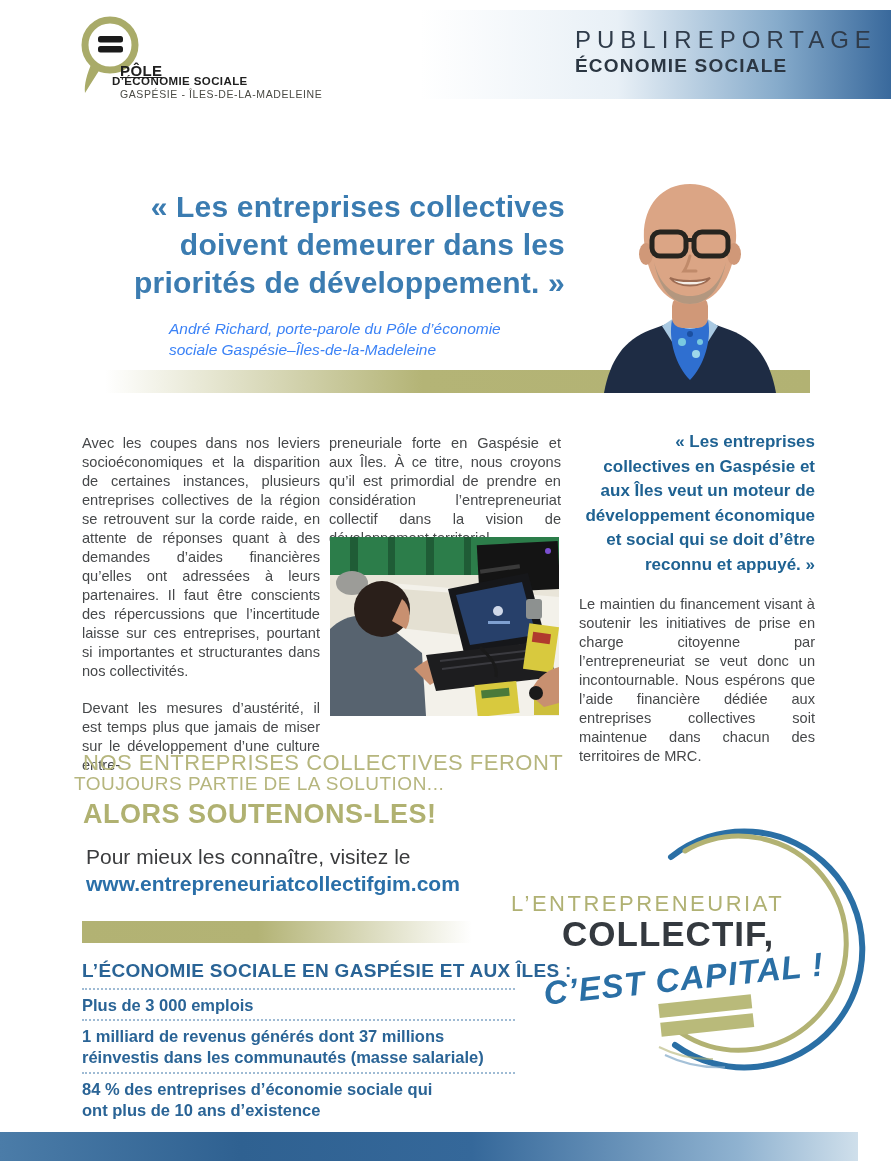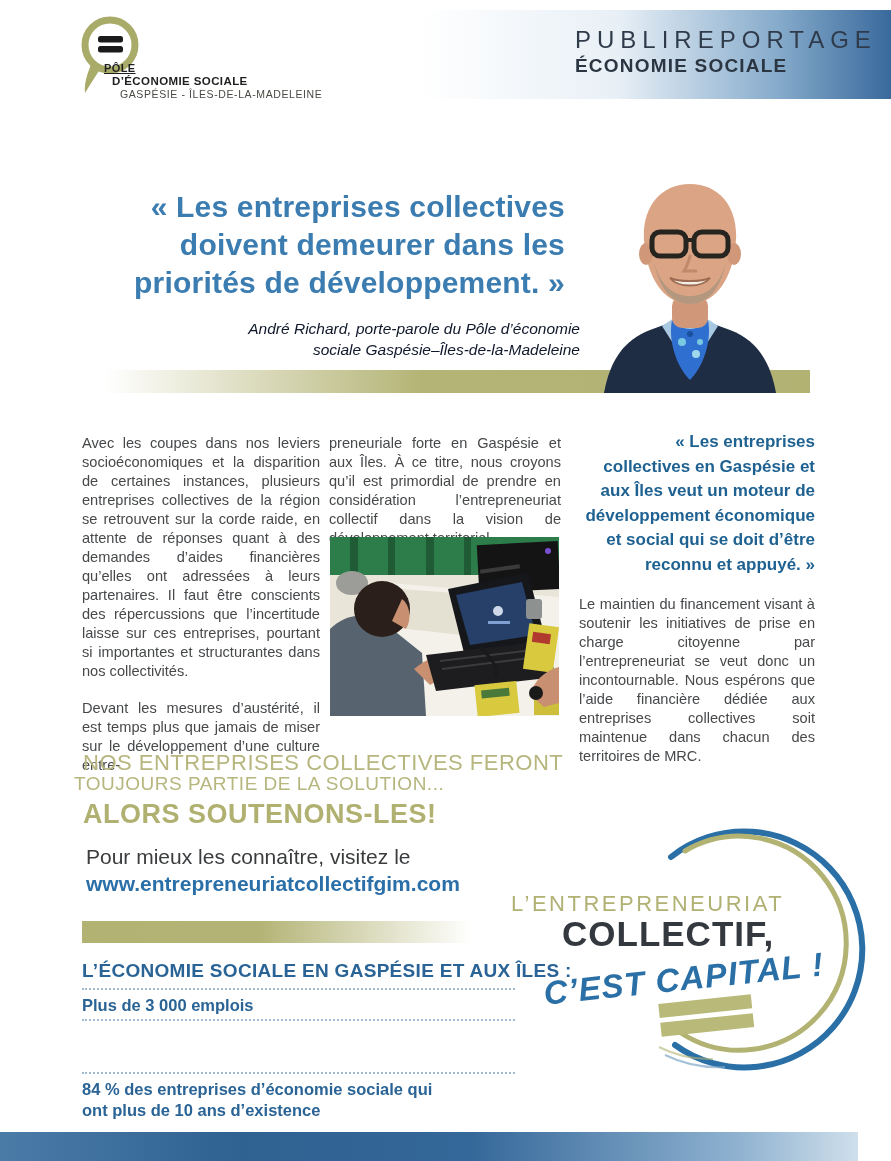--- a/index.html
+++ b/index.html
@@ -12,28 +12,28 @@
   .abs{position:absolute;}
 
   
   .banner{
     left:420px;top:10px;width:471px;height:89px;
     background:linear-gradient(to right, rgba(255,255,255,0) 0%, rgba(213,227,239,.55) 42%, #86abcb 76%, #39699c 100%);
   }
   .banner-title{left:575px;top:26px;font-size:24px;letter-spacing:6px;color:#2f3b4a;font-weight:400;}
   .banner-sub{left:575px;top:55px;font-size:19px;letter-spacing:1.2px;color:#2b3642;font-weight:700;}
 
-  .logo-line1{left:104px;top:62px;font-size:11px;font-weight:700;color:#1f1f1f;letter-spacing:.4px;text-decoration:underline;}
+  .logo-line1{left:120px;top:62px;font-size:15px;font-weight:700;color:#1f1f1f;letter-spacing:.4px;text-decoration:underline;}
   .logo-line2{left:112px;top:75px;font-size:11.5px;font-weight:700;color:#1f1f1f;letter-spacing:.4px;}
   .logo-line3{left:120px;top:88px;font-size:10.5px;font-weight:400;color:#4a4a44;letter-spacing:.6px;}
 
   
   .quote-main{left:110px;top:188px;width:455px;text-align:right;color:#3b7cb1;
     font-size:30px;line-height:38px;font-weight:700;letter-spacing:.2px;}
-  .quote-attr{left:175px;top:318px;width:405px;text-align:right;color:#0f172a;
+  .quote-attr{left:169px;top:318px;width:405px;text-align:left;color:#3b82f6;
     font-style:italic;font-size:15.5px;line-height:21px;}
 
   
   .olivebar1{left:105px;top:370px;width:705px;height:23px;
     background:linear-gradient(to right, rgba(255,255,255,0) 0%, #b4b476 45%, #b2b273 100%);}
   .olivebar2{left:82px;top:921px;width:390px;height:22px;
     background:linear-gradient(to right, #b2b273 0%, #b3b375 45%, rgba(255,255,255,0) 100%);}
 
   
   .col{width:238px;color:#46484a;font-size:14.6px;line-height:19px;text-align:justify;}
@@ -203,20 +203,24 @@
   <a class="abs visit-url" href="#">www.entrepreneuriatcollectifgim.com</a>
 
   <div class="abs olivebar2"></div>
 
   <div class="abs stats-head">L’ÉCONOMIE SOCIALE EN GASPÉSIE ET AUX ÎLES :</div>
   <div class="abs dotline" style="top:988px;"></div>
   <div class="abs stat" style="top:995px;">
     <span>Plus de 3 000 emplois</span>
   </div>
   <div class="abs dotline" style="top:1019px;"></div>
+  <div class="abs stat" style="top:1026px;">
+    <span>1 milliard de revenus générés dont 37 millions</span>
+    <span>réinvestis dans les communautés (masse salariale)</span>
+  </div>
   <div class="abs dotline" style="top:1072px;"></div>
   <div class="abs stat" style="top:1079px;">
     <span>84 % des entreprises d’économie sociale qui</span>
     <span>ont plus de 10 ans d’existence</span>
   </div>
 
   <svg class="abs" style="left:585px;top:805px;width:310px;height:290px;" viewBox="0 0 310 290">
     <path d="M 86 52 A 118 118 0 1 1 90 240" fill="none" stroke="#2a6fa5" stroke-width="6" stroke-linecap="round"></path>
     <path d="M 100 46 A 107 107 0 1 1 96 228" fill="none" stroke="#b2b273" stroke-width="5" stroke-linecap="round"></path>
     <path d="M 80 250 A 122 122 0 0 0 140 262" fill="none" stroke="#7fa6c8" stroke-width="2" opacity=".7"></path>

